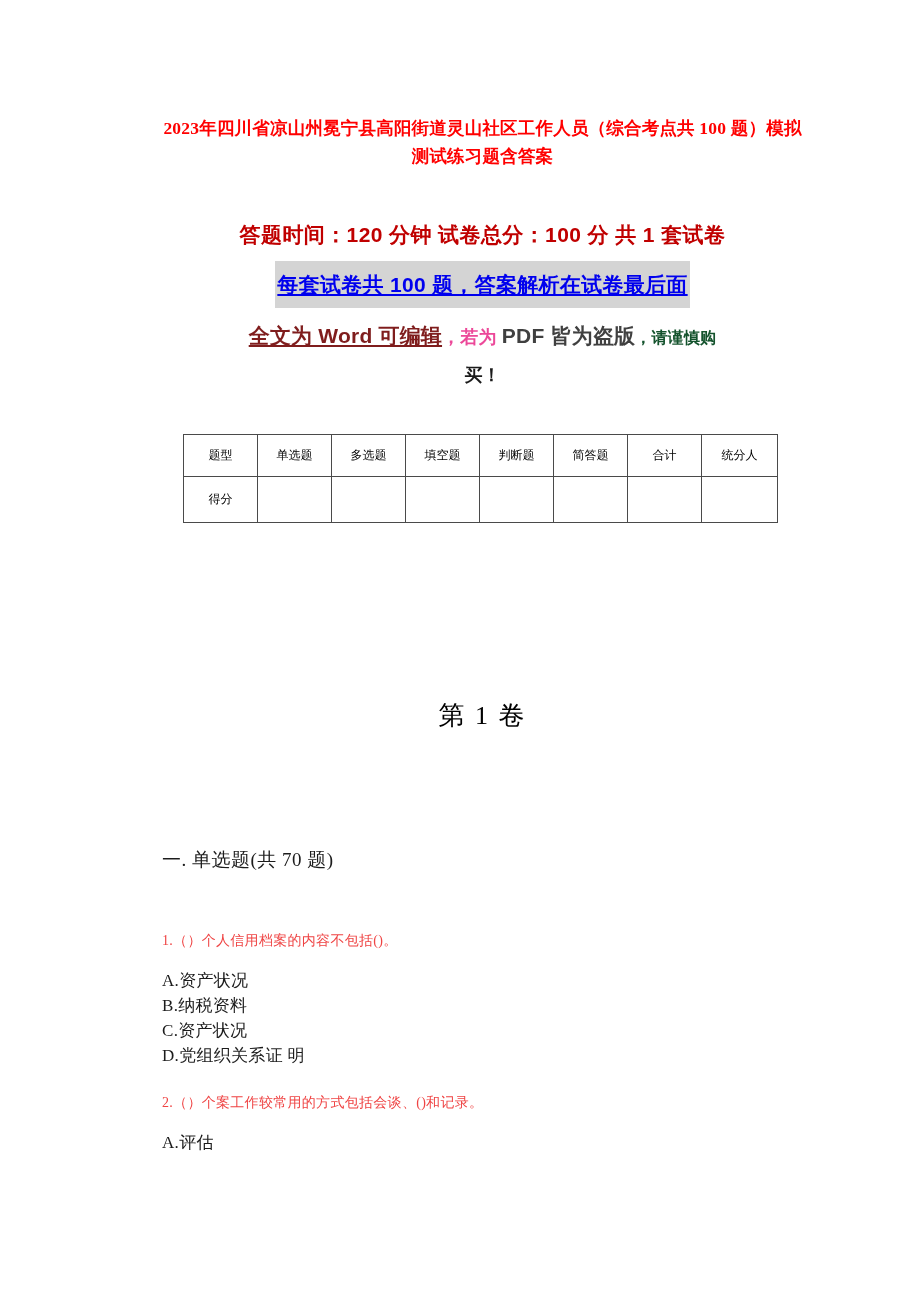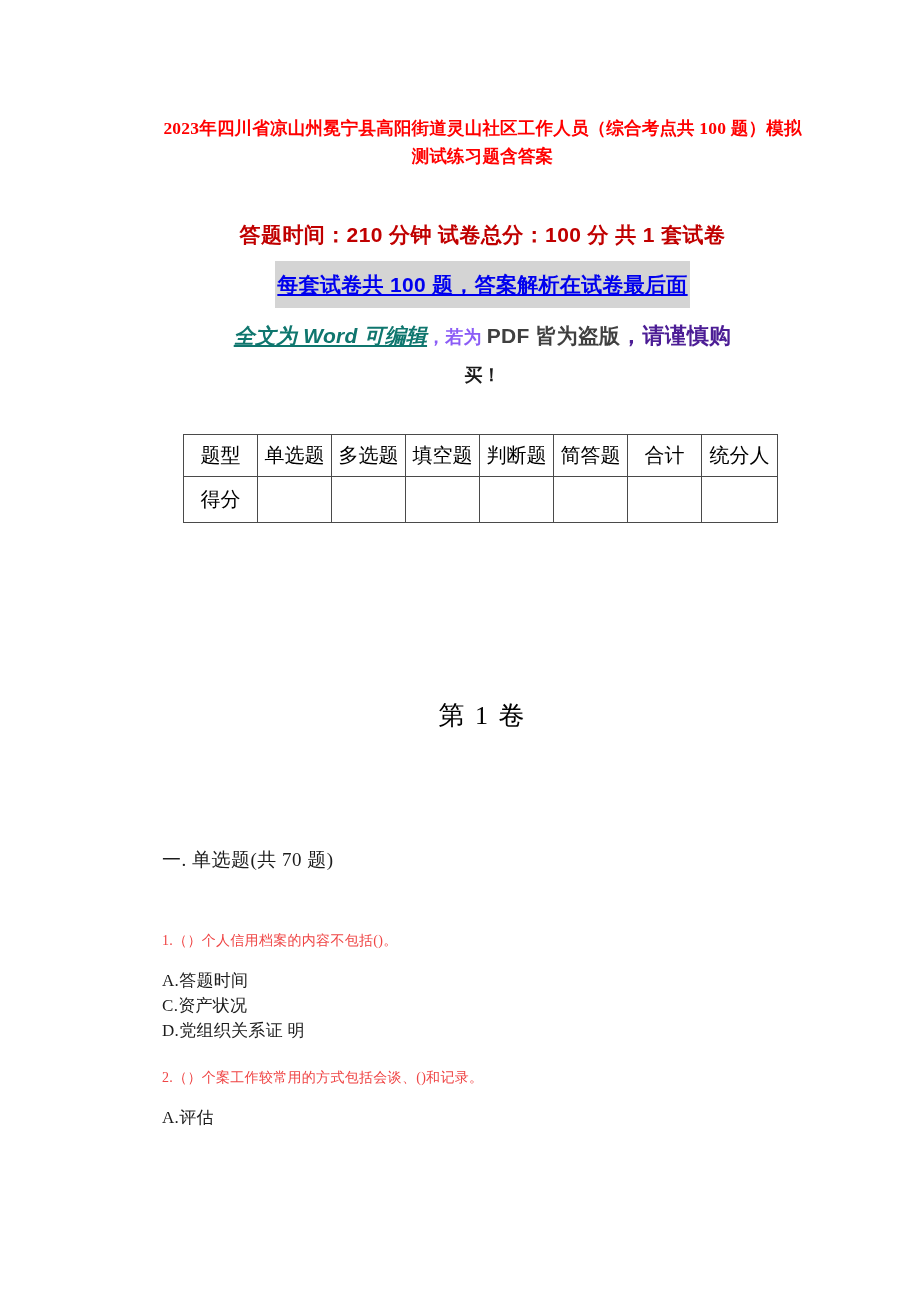--- a/index.html
+++ b/index.html
@@ -80,34 +80,33 @@
     top: 310px;
     width: 645px;
     text-align: center;
     line-height: 36px;
     font-family: "Liberation Sans", "DejaVu Sans", sans-serif;
     font-weight: bold;
     font-size: 21px;
     letter-spacing: 0.2px;
   }
   .info-line-3 .seg-word {
-    color: #0f766e;
+    color: #7f1d1d;
     text-decoration: underline;
-    font-style: italic;
   }
   .info-line-3 .seg-plain {
-    color: #8b5cf6;
+    color: #ec4899;
     font-size: 18px;
   }
   .info-line-3 .seg-pdf {
     color: #404040;
   }
   .info-line-3 .seg-tail {
-    color: #4c1d95;
-    font-size: 22px;
+    color: #14532d;
+    font-size: 16px;
   }
   .info-line-3b {
     position: absolute;
     left: 140px;
     top: 352px;
     width: 645px;
     text-align: center;
     color: #1a1a1a;
     font-family: "Liberation Sans", "DejaVu Sans", sans-serif;
     font-weight: bold;
@@ -125,21 +124,21 @@
   table.score-table {
     border-collapse: collapse;
     width: 594px;
     table-layout: fixed;
   }
   table.score-table td {
     border: 1px solid #4a4a4a;
     text-align: center;
     vertical-align: middle;
     font-family: "Liberation Serif", "DejaVu Serif", serif;
-    font-size: 20px;
+    font-size: 12px;
     color: #000000;
     padding: 0;
   }
   table.score-table tr.head-row td { height: 42px; }
   table.score-table tr.body-row td { height: 46px; }
 
   .col-0 { width: 74px; }
   .col-1 { width: 74px; }
   .col-2 { width: 74px; }
   .col-3 { width: 74px; }
@@ -199,21 +198,21 @@
     letter-spacing: 0.3px;
   }
 </style>
 </head>
 <body>
 
 <div class="page">
 
   <div class="doc-title">2023年四川省凉山州冕宁县高阳街道灵山社区工作人员（综合考点共 100 题）模拟测试练习题含答案</div>
 
-  <div class="info-line-1">答题时间：210 分钟    试卷总分：100 分    共 1 套试卷</div>
+  <div class="info-line-1">答题时间：120 分钟    试卷总分：100 分    共 1 套试卷</div>
 
   <div class="info-line-2">
     <span class="hl">每套试卷共 100 题，答案解析在试卷最后面</span>
   </div>
 
   <div class="info-line-3">
     <span class="seg-word">全文为 Word 可编辑</span><span class="seg-plain">，若为 </span><span class="seg-pdf">PDF 皆为盗版</span><span class="seg-tail">，请谨慎购</span>
   </div>
   <div class="info-line-3b">买！</div>
 
@@ -246,21 +245,22 @@
 
   <div class="volume-title">第 1 卷</div>
 
   <div class="section-heading">一. 单选题(共 70 题)</div>
 
   <div class="questions">
 
     <div class="question-block">
       <div class="q-stem">1.（）个人信用档案的内容不包括()。</div>
       <div class="q-options">
-        <div class="q-option">A.答题时间</div>
+        <div class="q-option">A.资产状况</div>
+        <div class="q-option">B.纳税资料</div>
         <div class="q-option">C.资产状况</div>
         <div class="q-option">D.党组织关系证  明</div>
       </div>
     </div>
 
     <div class="question-block">
       <div class="q-stem">2.（）个案工作较常用的方式包括会谈、()和记录。</div>
       <div class="q-options">
         <div class="q-option">A.评估</div>
       </div>

